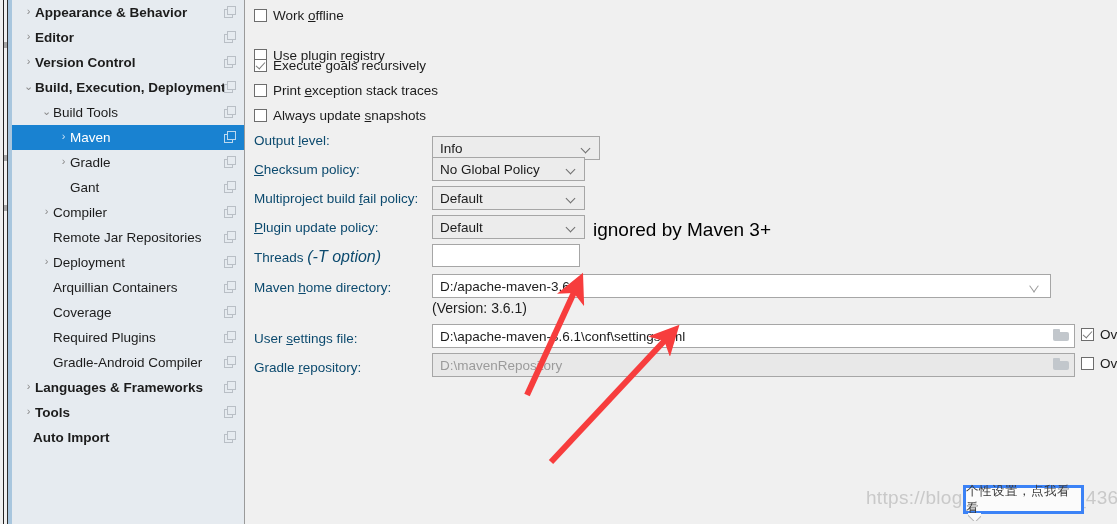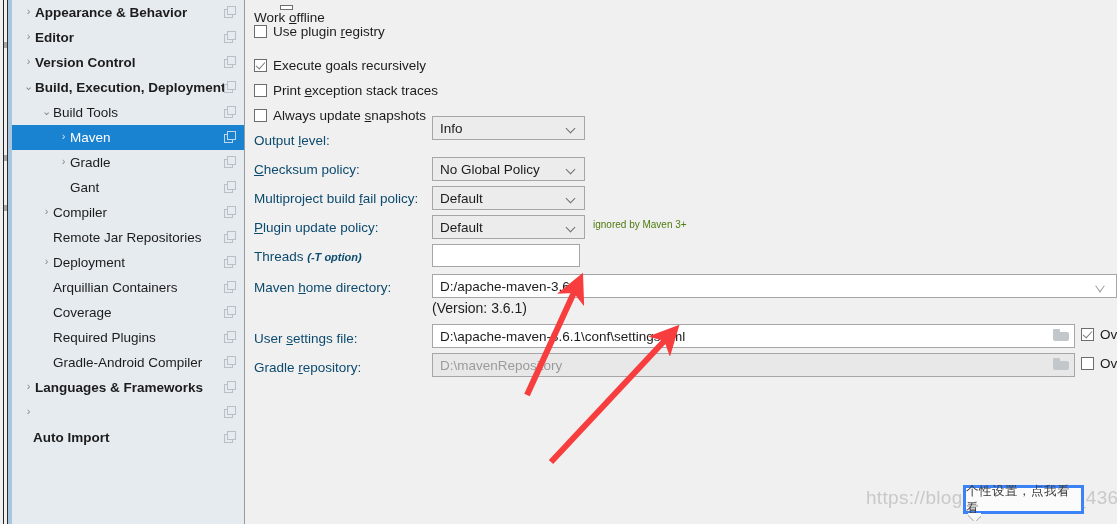--- a/index.html
+++ b/index.html
@@ -148,22 +148,21 @@
   .f-label {
     position: absolute;
     left: 8px;
     font-size: 13.5px;
     color: #0c4a6e;
     white-space: nowrap;
     line-height: 20px;
   }
   .f-label .it {
     font-style: italic;
-    font-size: 11px;
-    font-weight: bold;
+    font-size: 16px;
   }
 
   
   .combo {
     position: absolute;
     box-sizing: border-box;
     border: 1px solid #a6a6a6;
     background: #ececec;
     font-size: 13.5px;
     color: #1c1c1c;
@@ -234,22 +233,22 @@
   .folder-btn .body {
     position: absolute;
     left: 0; top: 3px;
     width: 16px; height: 9px;
     background: #c2c7cc;
     border-radius: 0 2px 2px 2px;
   }
 
   .hint {
     position: absolute;
-    font-size: 10px;
-    color: #4d7c0f;
+    font-size: 19px;
+    color: #000000;
     white-space: nowrap;
   }
   .version-note {
     position: absolute;
     font-size: 14px;
     color: #1c1c1c;
     white-space: nowrap;
   }
 
   
@@ -448,65 +447,66 @@
         <div class="s-row bold" style="padding-left: 10px;">
           <span class="s-arrow">›</span>
           <span class="s-label">Languages &amp; Frameworks</span>
           <span class="copy-ic">
             <i class="b"></i>
             <i class="f"></i>
           </span>
         </div>
         <div class="s-row bold" style="padding-left: 10px;">
           <span class="s-arrow">›</span>
+          <span class="s-label">Tools</span>
           <span class="copy-ic">
             <i class="b"></i>
             <i class="f"></i>
           </span>
         </div>
         <div class="s-row bold" style="padding-left: 8px;">
           <span class="s-arrow blank"></span>
           <span class="s-label">Auto Import</span>
           <span class="copy-ic">
             <i class="b"></i>
             <i class="f"></i>
           </span>
         </div>
       </div>
   </div>
 
   <div class="main">
 
     <div id="cb-list">
-        <div class="cb-row" style="top: 5px; flex-direction: column;">
+        <div class="cb-row" style="top: 5px;">
           <span class="cbox"></span>
           <span><span>Work </span><span class="mn">o</span><span>ffline</span></span>
         </div>
-        <div class="cb-row" style="top: 21px; justify-content: space-between;">
+        <div class="cb-row" style="top: 45px; justify-content: space-between;">
           <span class="cbox"></span>
           <span><span>Use plugin </span><span class="mn">r</span><span>egistry</span></span>
         </div>
         <div class="cb-row" style="top: 55px;">
           <span class="cbox checked"></span>
           <span><span>Execute </span><span class="mn">g</span><span>oals recursively</span></span>
         </div>
         <div class="cb-row" style="top: 80px;">
           <span class="cbox"></span>
           <span><span>Print </span><span class="mn">e</span><span>xception stack traces</span></span>
         </div>
         <div class="cb-row" style="top: 105px;">
           <span class="cbox"></span>
           <span><span>Always update </span><span class="mn">s</span><span>napshots</span></span>
         </div>
       </div>
 
     <div class="f-label" style="top:131px">
       <span>Output </span><span class="mn">l</span><span>evel:</span>
     </div>
-    <div class="combo" style="left:186px; top:116px; width:153px; height:24px;">
+    <div class="combo" style="left:186px; top:136px; width:168px; height:24px;">
       <span>Info</span>
       <span class="chev"></span>
     </div>
 
     <div class="f-label" style="top:160px">
       <span></span><span class="mn">C</span><span>hecksum policy:</span>
     </div>
     <div class="combo" style="left:186px; top:157px; width:153px; height:24px;">
       <span>No Global Policy</span>
       <span class="chev"></span>
@@ -532,21 +532,21 @@
     <div class="f-label" style="top:247px">
       <span>Threads </span><span class="it">(-T option)</span>
     </div>
     <div class="tfield" style="left:186px; top:244px; width:148px; height:23px;">
       <span></span>
     </div>
 
     <div class="f-label" style="top:278px">
       <span>Maven </span><span class="mn">h</span><span>ome directory:</span>
     </div>
-    <div class="tfield" style="left:186px; top:274px; width:685px; height:24px;">
+    <div class="tfield" style="left:186px; top:274px; width:619px; height:24px;">
       <span>D:/apache-maven-3.6.1</span>
       <span class="chev-wide"></span>
     </div>
     <div class="version-note" style="left:186px; top:300px;">(Version: 3.6.1)</div>
 
     <div class="f-label" style="top:329px">
       <span>User </span><span class="mn">s</span><span>ettings file:</span>
     </div>
     <div class="tfield" style="left:186px; top:324px; width:643px; height:24px;">
       <span>D:\apache-maven-3.6.1\conf\settings.xml</span>

